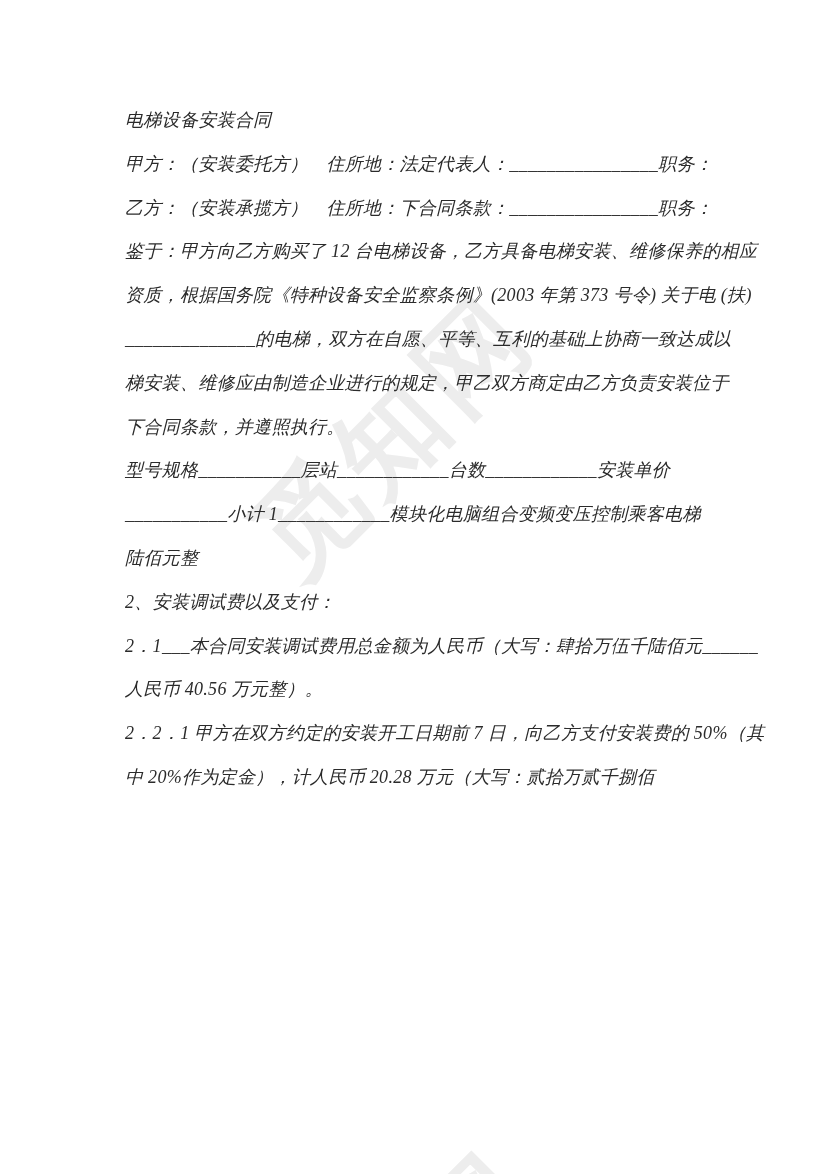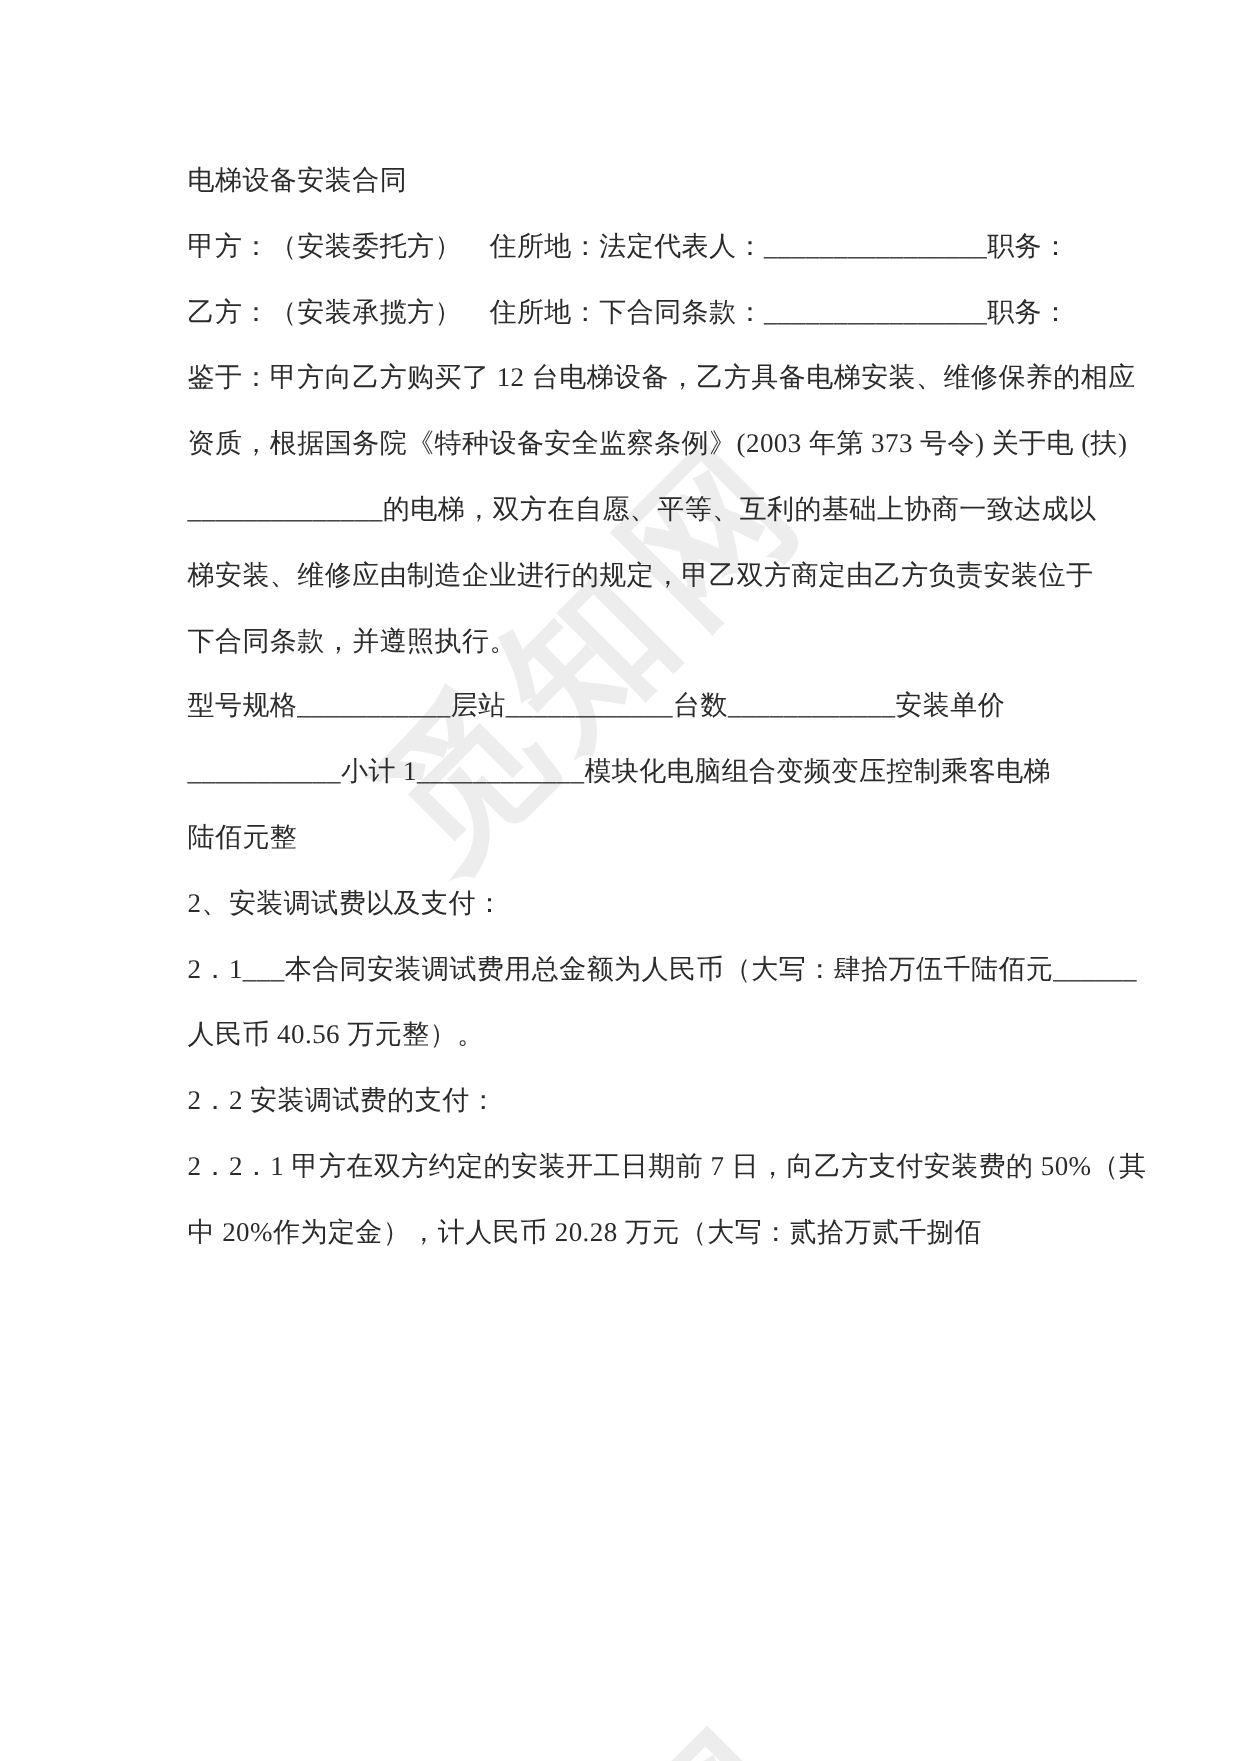--- a/index.html
+++ b/index.html
@@ -39,20 +39,21 @@
     width: 600px;
   }
   .content p {
     margin: 0;
     padding: 0;
     font-size: 18px;
     line-height: 43.8px;
     color: #2b2b2b;
     white-space: nowrap;
     letter-spacing: 0.3px;
+    font-style: italic;
   }
 </style>
 </head>
 <body>
 
 <div class="page">
 
   <div class="watermark wm1">觅知网</div>
   <div class="watermark wm2">觅知网</div>
 
@@ -64,18 +65,17 @@
     <p>资质，根据国务院《特种设备安全监察条例》(2003 年第 373 号令) 关于电 (扶)</p>
     <p>______________的电梯，双方在自愿、平等、互利的基础上协商一致达成以</p>
     <p>梯安装、维修应由制造企业进行的规定，甲乙双方商定由乙方负责安装位于</p>
     <p>下合同条款，并遵照执行。</p>
     <p>型号规格___________层站____________台数____________安装单价</p>
     <p>___________小计 1____________模块化电脑组合变频变压控制乘客电梯</p>
     <p>陆佰元整</p>
     <p>2、安装调试费以及支付：</p>
     <p>2．1___本合同安装调试费用总金额为人民币（大写：肆拾万伍千陆佰元______</p>
     <p>人民币 40.56 万元整）。</p>
-    <p>2．2 安装调试费的支付：</p>
     <p>2．2．1 甲方在双方约定的安装开工日期前 7 日，向乙方支付安装费的 50%（其</p>
     <p>中 20%作为定金），计人民币 20.28 万元（大写：贰拾万贰千捌佰</p>
   </div>
 
 </div>
 
 </body></html>

